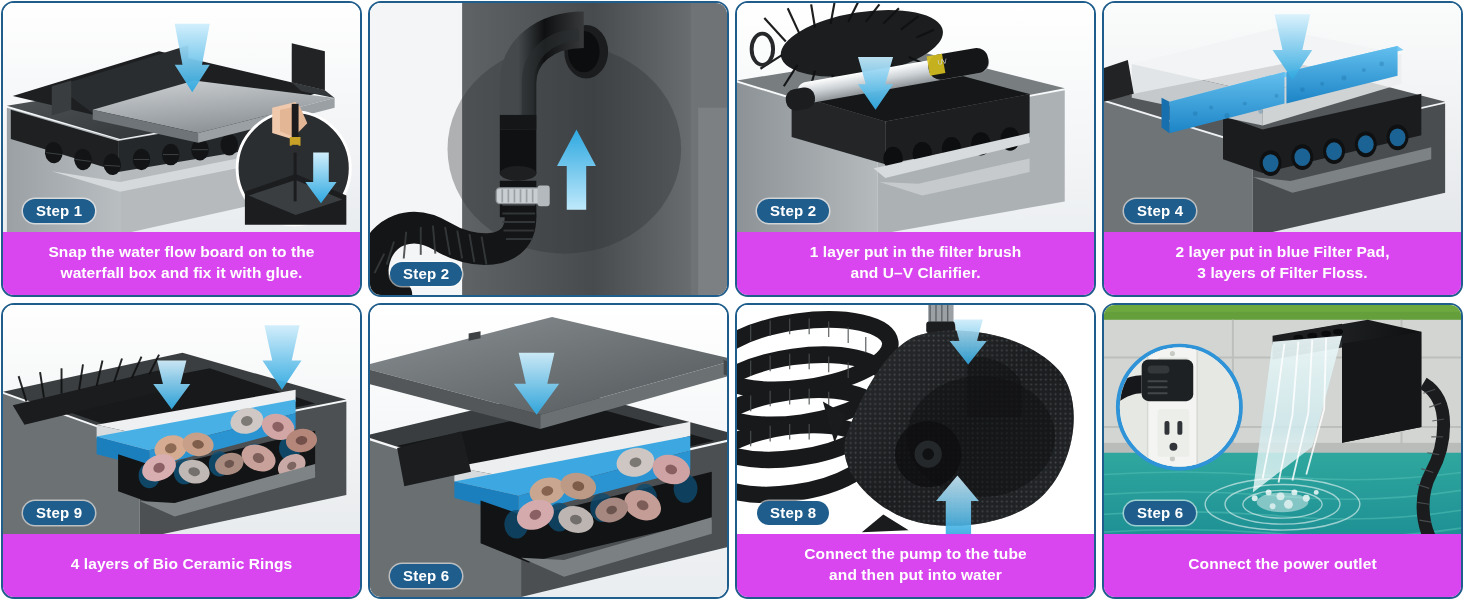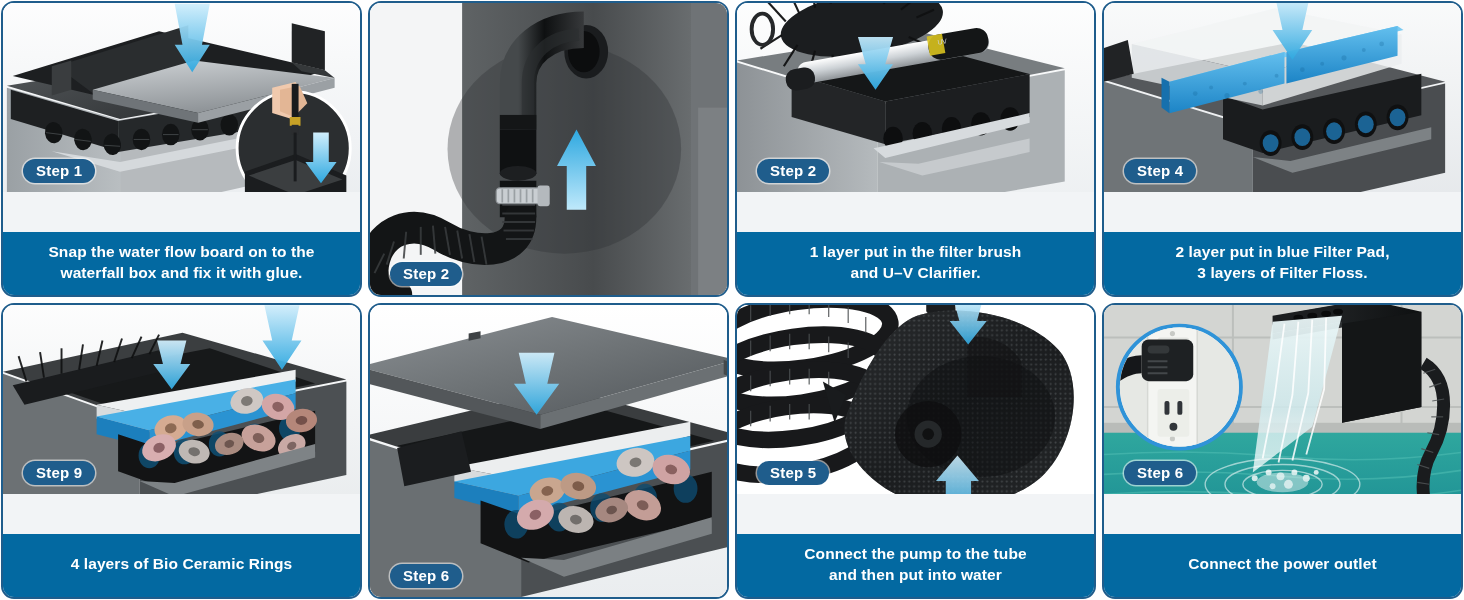--- a/index.html
+++ b/index.html
@@ -28,33 +28,32 @@
     flex-direction:column;
   }
   .art{
     position:relative;
     flex:1 1 auto;
     overflow:hidden;
     background:#ffffff;
   }
   .caption{
     flex:0 0 auto;
-    background:#0369a1;
+    background:#d946ef;
     color:#ffffff;
     text-align:center;
     font-size:15.5px;
     font-weight:bold;
     line-height:1.34;
     padding:7px 8px 9px 8px;
     letter-spacing:.1px;
     min-height:47px;
     display:flex;
     align-items:center;
     justify-content:center;
-    margin-top:40px;
   }
   .caption span{display:block;white-space:pre-line;}
   .badge{
     position:absolute;
     left:20px;bottom:9px;
     background:#1f5d8c;
     color:#ffffff;
     font-size:15px;
     font-weight:bold;
     padding:3px 13px 4px 13px;
@@ -692,21 +691,21 @@
           <path d="M150 220 L128 238 L176 236 Z" fill="#191b1d"></path>
         </g>
 
         <g>
           <path d="M222 20 L252 20 L246 42 L256 42 L237 66 L218 42 L228 42 Z" fill="url(#arr7)" opacity=".9"></path>
         </g>
         <g>
           <path d="M226 180 L248 206 L240 206 L240 242 L214 242 L214 206 L204 206 Z" fill="url(#arr7)" opacity=".9"></path>
         </g>
       </svg>
-      <div class="badge">Step 5</div>
+      <div class="badge">Step 8</div>
     </div>
     <div class="caption">
         <span>Connect the pump to the tube
 and then put into water</span>
       </div>
   </div>
 
   <div class="panel">
     <div class="art">
       <svg class="scene" viewBox="0 0 360 245" preserveAspectRatio="xMidYMid slice">

